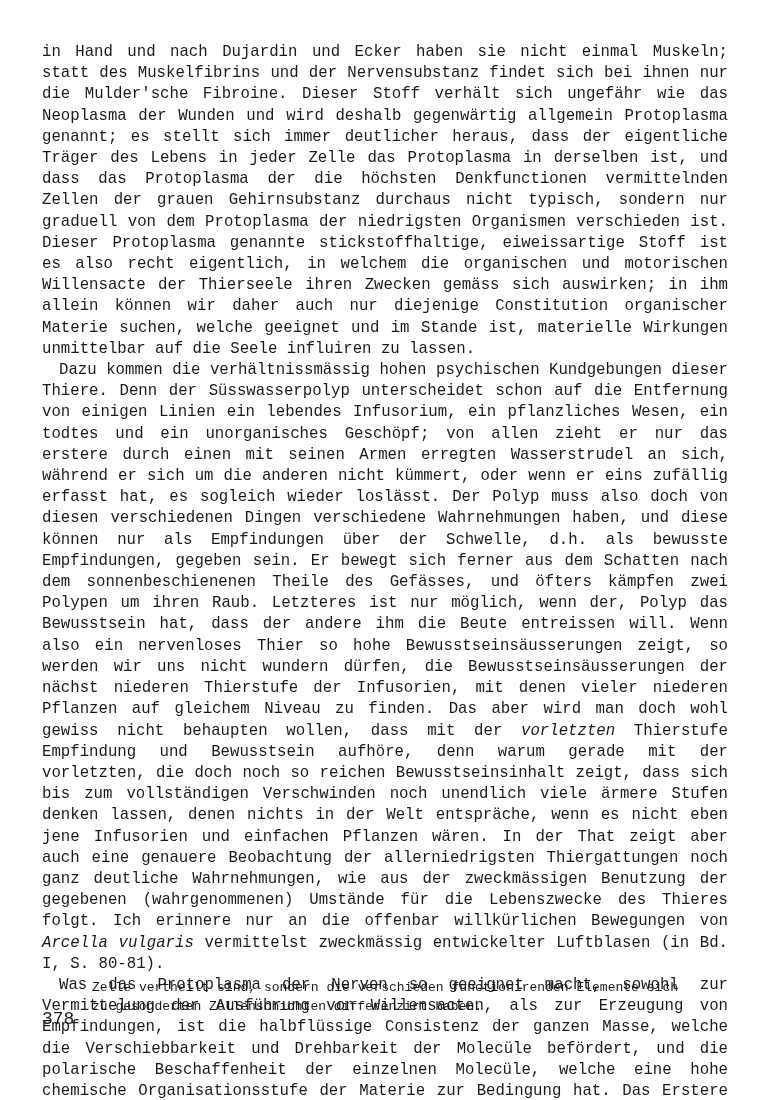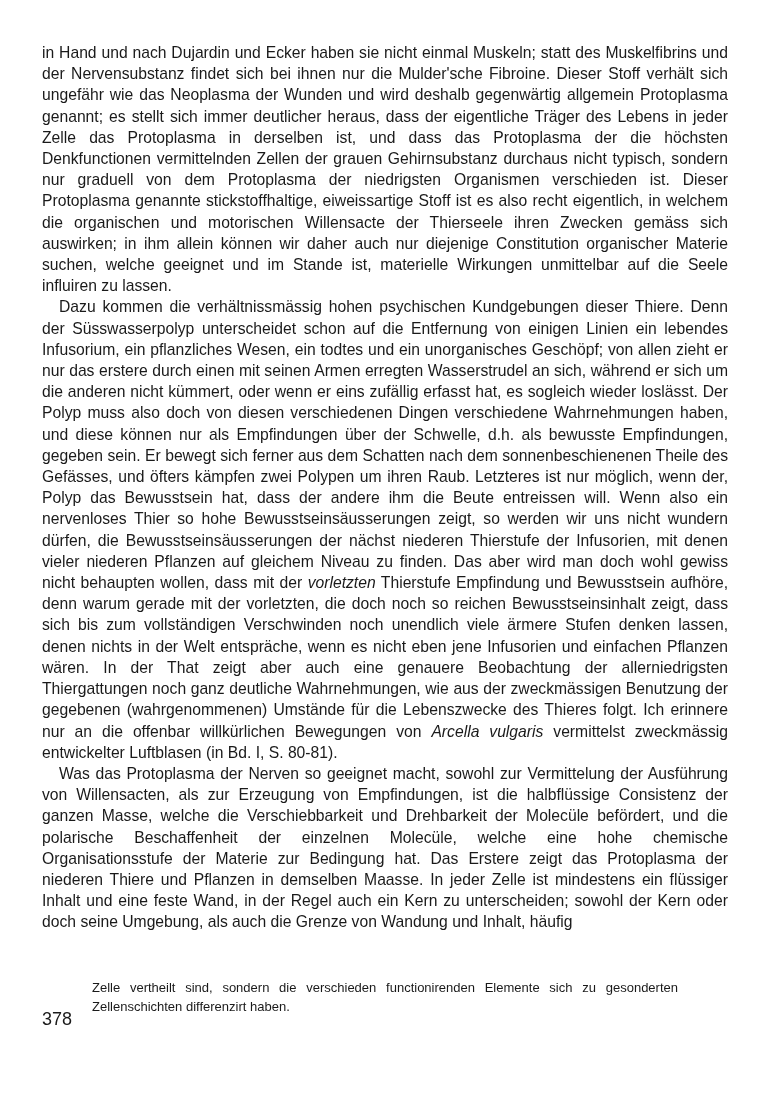--- a/index.html
+++ b/index.html
@@ -5,21 +5,21 @@
   html, body {
     margin: 0;
     padding: 0;
     background: #ffffff;
   }
   .page {
     position: relative;
     width: 770px;
     height: 1100px;
     background: #ffffff;
-    font-family: Liberation Sans, sans-serif;
+    font-family: Liberation Mono, monospace;
     color: #1a1a1a;
     overflow: hidden;
   }
   .text-block {
     position: absolute;
     left: 42px;
     top: 42px;
     width: 686px;
   }
   .para {

